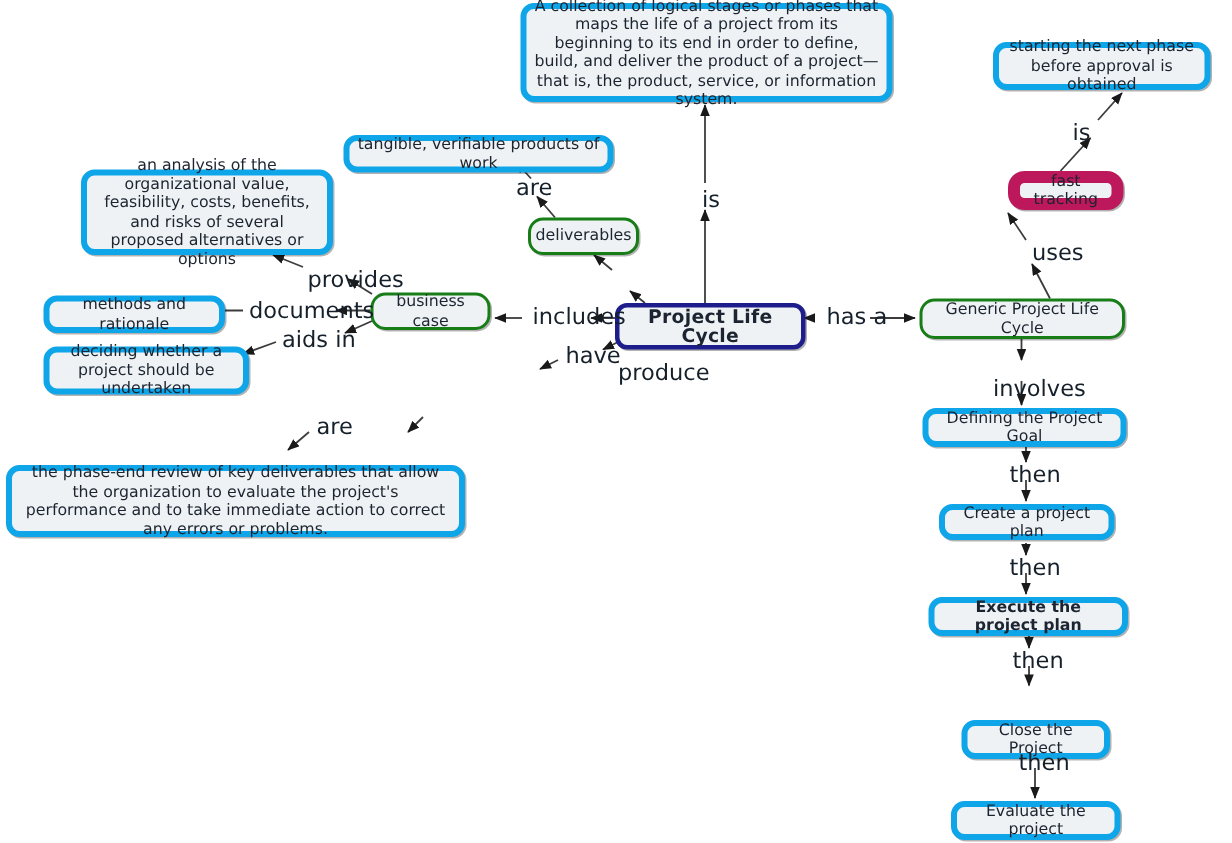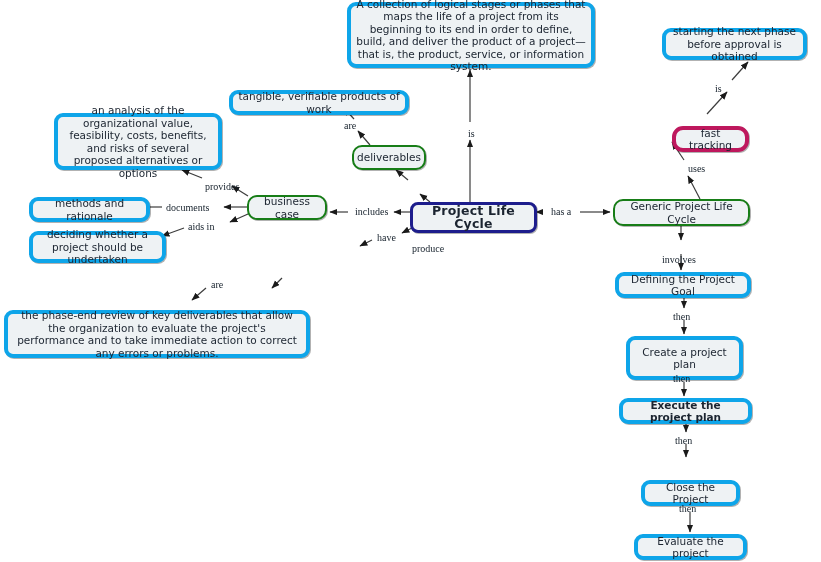--- a/index.html
+++ b/index.html
@@ -41,40 +41,38 @@
     justify-content: center;
     padding: 2px 5px;
     z-index: 5;
     box-shadow: 1px 1px 0 rgba(0,0,0,0.30);
   }
   .node.green {
     border: 2px solid #177d17;
     border-radius: 10px;
   }
   .node.purple {
-    border: 4px solid #be185d;
+    border: 8px solid #be185d;
     border-radius: 11px;
-    margin-top: 12px;
   }
   .node.navy {
     border: 3px solid #1d1d8c;
     border-radius: 8px;
     font-weight: bold;
     font-size: 12.5px;
     letter-spacing: 0.2px;
   }
   .edge-label {
     position: absolute;
-    font-size: 10px;
+    font-size: 15px;
     line-height: 11px;
     color: #15202b;
     background: transparent;
     white-space: nowrap;
     z-index: 6;
-    font-family: Liberation Serif, serif;
   }
 </style>
 </head>
 <body>
 
 <div id="canvas">
 
   <svg id="edges" viewBox="0 0 821 562" width="821" height="562" xmlns="http://www.w3.org/2000/svg">
     <defs>
       <marker id="ah" markerWidth="9" markerHeight="9" refX="7.4" refY="3.2" orient="auto" markerUnits="userSpaceOnUse">
@@ -155,21 +153,21 @@
   <div class="node" style="left:54px;top:113px;width:168px;height:57px;">an analysis of the organizational value, feasibility, costs, benefits, and risks of several proposed alternatives or options</div>
   <div class="node purple" style="left:672px;top:114px;width:77px;height:26px;">fast tracking</div>
   <div class="node" style="left:29px;top:197px;width:121px;height:25px;">methods and rationale</div>
   <div class="node green" style="left:352px;top:145px;width:74px;height:25px;">deliverables</div>
   <div class="node green" style="left:247px;top:195px;width:80px;height:25px;">business case</div>
   <div class="node navy" style="left:410px;top:202px;width:127px;height:31px;">Project Life Cycle</div>
   <div class="node green" style="left:613px;top:199px;width:137px;height:27px;">Generic Project Life Cycle</div>
   <div class="node" style="left:29px;top:231px;width:137px;height:32px;">deciding whether a project should be undertaken</div>
   <div class="node" style="left:615px;top:272px;width:136px;height:26px;">Defining the Project Goal</div>
   <div class="node" style="left:4px;top:310px;width:306px;height:48px;">the phase-end review of key deliverables that allow the organization to evaluate the project's performance and to take immediate action to correct any errors or problems.</div>
-  <div class="node" style="left:626px;top:336px;width:117px;height:44px;">Create a project plan</div>
+  <div class="node" style="left:626px;top:336px;width:117px;height:24px;">Create a project plan</div>
   <div class="node" style="left:619px;top:398px;width:133px;height:26px;font-weight:bold;">Execute the project plan</div>
   <div class="node" style="left:641px;top:480px;width:99px;height:26px;">Close the Project</div>
   <div class="node" style="left:634px;top:534px;width:113px;height:26px;">Evaluate the project</div>
 
   <div class="edge-label" style="left:468px;top:128px;">is</div>
   <div class="edge-label" style="left:715px;top:83px;">is</div>
   <div class="edge-label" style="left:688px;top:163px;">uses</div>
   <div class="edge-label" style="left:344px;top:120px;">are</div>
   <div class="edge-label" style="left:412px;top:199px;margin-top:44px;">produce</div>
   <div class="edge-label" style="left:205px;top:181px;">provides</div>

